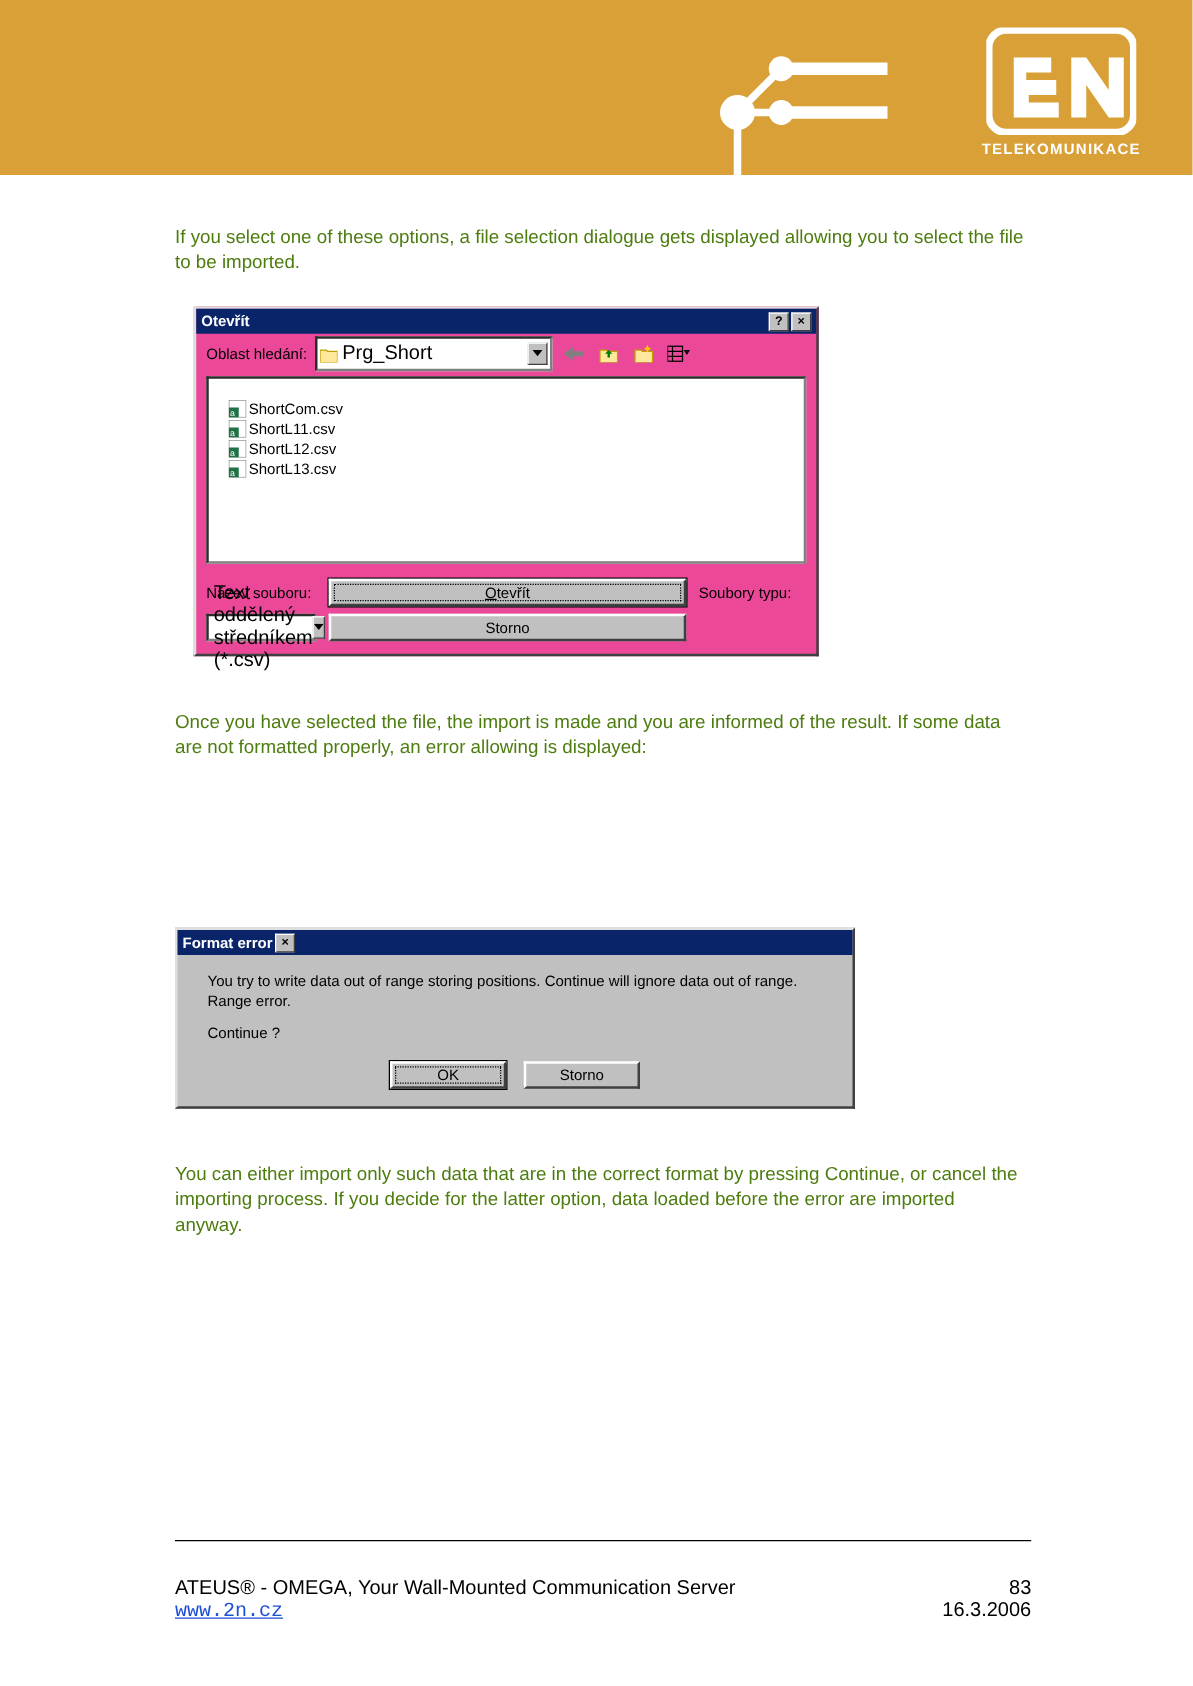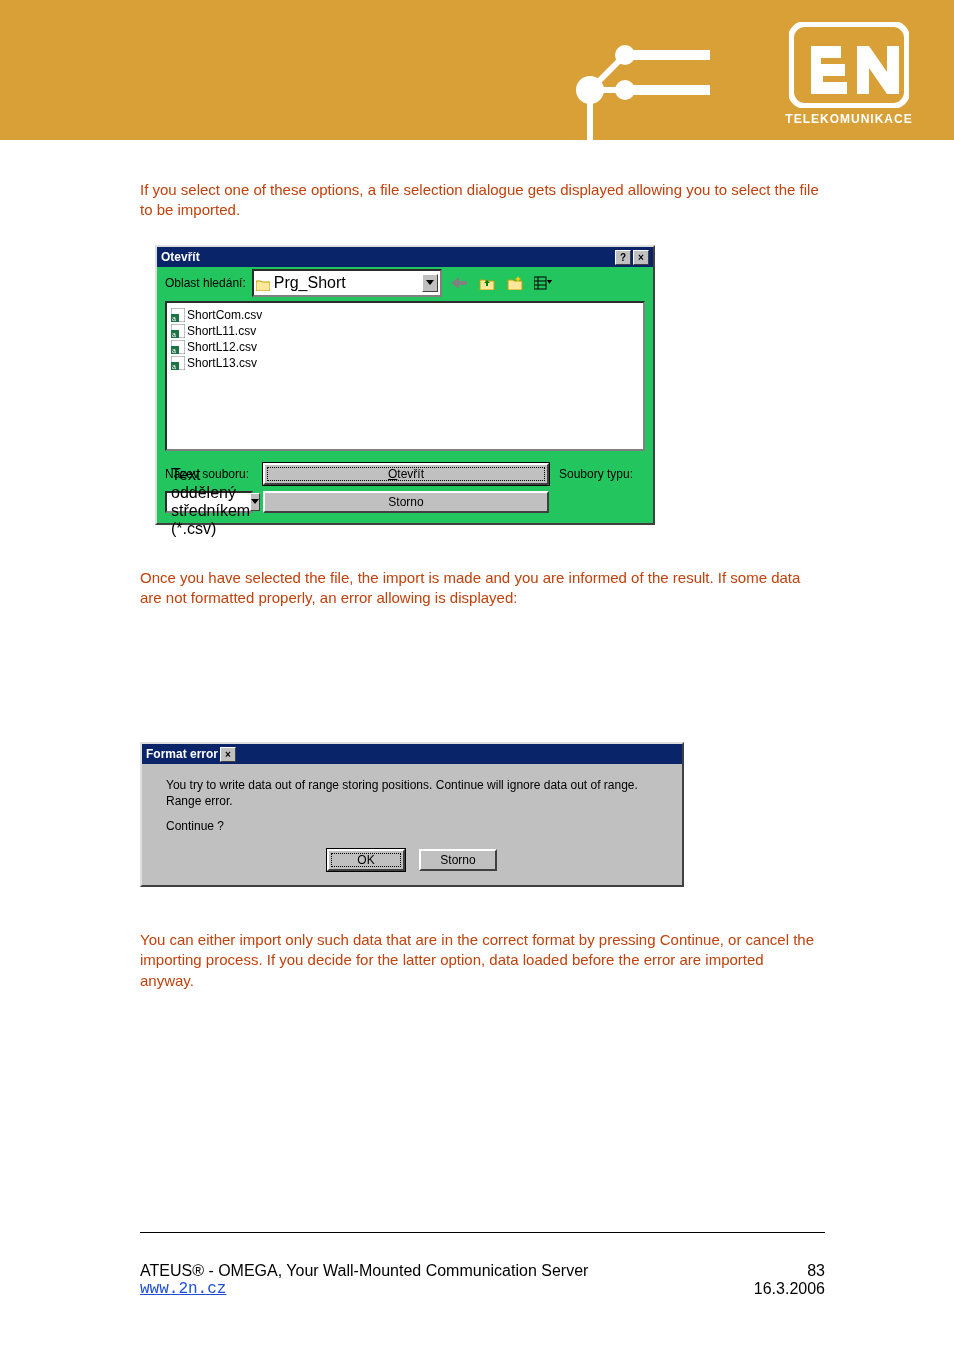--- a/index.html
+++ b/index.html
@@ -4,55 +4,55 @@
 <style>
   * { box-sizing: border-box; margin: 0; padding: 0; }
   body { width: 954px; height: 1349px; font-family: Arial, sans-serif; background: #fff; position: relative; font-size: 13px; }
   
   .header-bar { position: absolute; top: 0; left: 0; width: 954px; height: 140px; background: #d9a037; }
   .header-graphic { position: absolute; top: 20px; left: 560px; }
   .logo-box { position: absolute; top: 22px; right: 10px; width: 190px; height: 115px; text-align: center; }
   .logo-box svg { display: block; margin: 0 auto; }
   .logo-text { color: #fff; font-size: 12px; font-weight: bold; letter-spacing: 1px; margin-top: 4px; }
   
-  .body-text { position: absolute; font-family: Arial, sans-serif; font-size: 15px; color: #c2410c; line-height: 1.35; }
+  .body-text { position: absolute; font-family: Arial, sans-serif; font-size: 15px; color: #4d7c0f; line-height: 1.35; }
   .body-text.blk1 { top: 180px; left: 140px; width: 680px; }
   .body-text.blk2 { top: 568px; left: 140px; width: 680px; }
   .body-text.blk3 { top: 930px; left: 140px; width: 680px; }
   
   
-  .dlg1 { position: absolute; top: 245px; left: 155px; width: 500px; background: #22c55e; border: 2px solid; border-color: #dfdfdf #404040 #404040 #dfdfdf; }
+  .dlg1 { position: absolute; top: 245px; left: 155px; width: 500px; background: #ec4899; border: 2px solid; border-color: #dfdfdf #404040 #404040 #dfdfdf; }
   .dlg1 .titlebar { height: 20px; background: linear-gradient(to right,#0a246a,#0a246a); color: #fff; font-weight: bold; font-size: 12px; padding: 2px 4px; display: flex; align-items: center; }
   .dlg1 .titlebar .ttxt { flex: 1; }
   .sysbtn { width: 16px; height: 15px; background: #c0c0c0; border: 1px solid; border-color: #fff #404040 #404040 #fff; margin-left: 2px; display: flex; align-items: center; justify-content: center; font-size: 10px; font-weight: bold; color: #000; }
   
   .dlg1 .toolbar { height: 32px; padding: 4px 8px; display: flex; align-items: center; gap: 6px; font-size: 12px; text-align: center; }
   .lookin-label { }
   .lookin-combo { flex: 0 0 190px; height: 22px; background: #fff; border: 2px inset #808080; display: flex; align-items: center; padding: 12px 2px; font-size: 16px; gap: 4px; }
   .folder-icon { width: 14px; height: 12px; display: inline-block; }
   .combo-arrow { width: 16px; height: 18px; background: #c0c0c0; border: 1px solid; border-color: #fff #404040 #404040 #fff; display: flex; align-items: center; justify-content: center; margin-left: auto; }
   .tbbtn { width: 22px; height: 22px; display: flex; align-items: center; justify-content: center; }
   
-  .filelist { margin: 2px 8px 6px 8px; height: 150px; background: #fff; border: 2px inset #808080; padding: 4px; font-size: 12px; }
+  .filelist { margin: 2px 8px 6px 8px; height: 150px; background: #fff; border: 2px inset #808080; padding: 16px; font-size: 12px; }
   .file-item { display: flex; align-items: center; gap: 2px; height: 16px; }
   .excel-icon { width: 14px; height: 14px; display: inline-block; }
   
   .dlg1 .bottomarea { padding: 6px 8px 10px 8px; display: grid; grid-template-columns: 88px 1fr 86px; gap: 6px 10px; align-items: center; font-size: 12px; }
   .fn-input { height: 22px; background: #fff; border: 2px inset #808080; padding: 0 4px; font-size: 12px; display: flex; align-items: center; }
   .type-combo { height: 22px; background: #fff; border: 2px inset #808080; display: flex; align-items: center; padding: 0 4px; font-size: 16px; }
   .winbtn { height: 22px; background: #c0c0c0; border: 2px solid; border-color: #fff #404040 #404040 #fff; font-size: 12px; display: flex; align-items: center; justify-content: center; padding: 0 6px; }
   .winbtn.default { box-shadow: 0 0 0 1px #000; position: relative; }
   .winbtn.default::after { content:""; position:absolute; inset:2px; border:1px dotted #000; pointer-events:none;}
   
   
   .dlg2 { position: absolute; top: 742px; left: 140px; width: 544px; background: #c0c0c0; border: 2px solid; border-color: #dfdfdf #404040 #404040 #dfdfdf; }
   .dlg2 .titlebar { height: 20px; background: linear-gradient(to right,#0a246a,#0a246a); color:#fff; font-weight:bold; font-size:12px; padding:2px 4px; display:flex; align-items:center;}
   .dlg2 .msgarea { padding: 14px 24px 8px 24px; font-size: 12px; line-height: 1.3; }
   .dlg2 .btnrow { display:flex; justify-content:center; gap: 14px; padding: 6px 0 14px 0; }
-  .dlg2 .winbtn { width: 78px; }
+  .dlg2 .winbtn { width: 93px; }
   
   
   .footer-line { position: absolute; top: 1232px; left: 140px; width: 685px; border-top: 1px solid #000; }
   .footer-text { position: absolute; left: 140px; width: 685px; font-size: 16px; display:flex; justify-content:space-between; }
   .footer-text.f1 { top: 1262px; }
   .footer-text.f2 { top: 1280px; }
   .footer-text .link { color: #1d4ed8; text-decoration: underline; font-family: Liberation Mono, monospace; }
   
   .underline-first::first-letter { text-decoration: underline; }
 </style>

